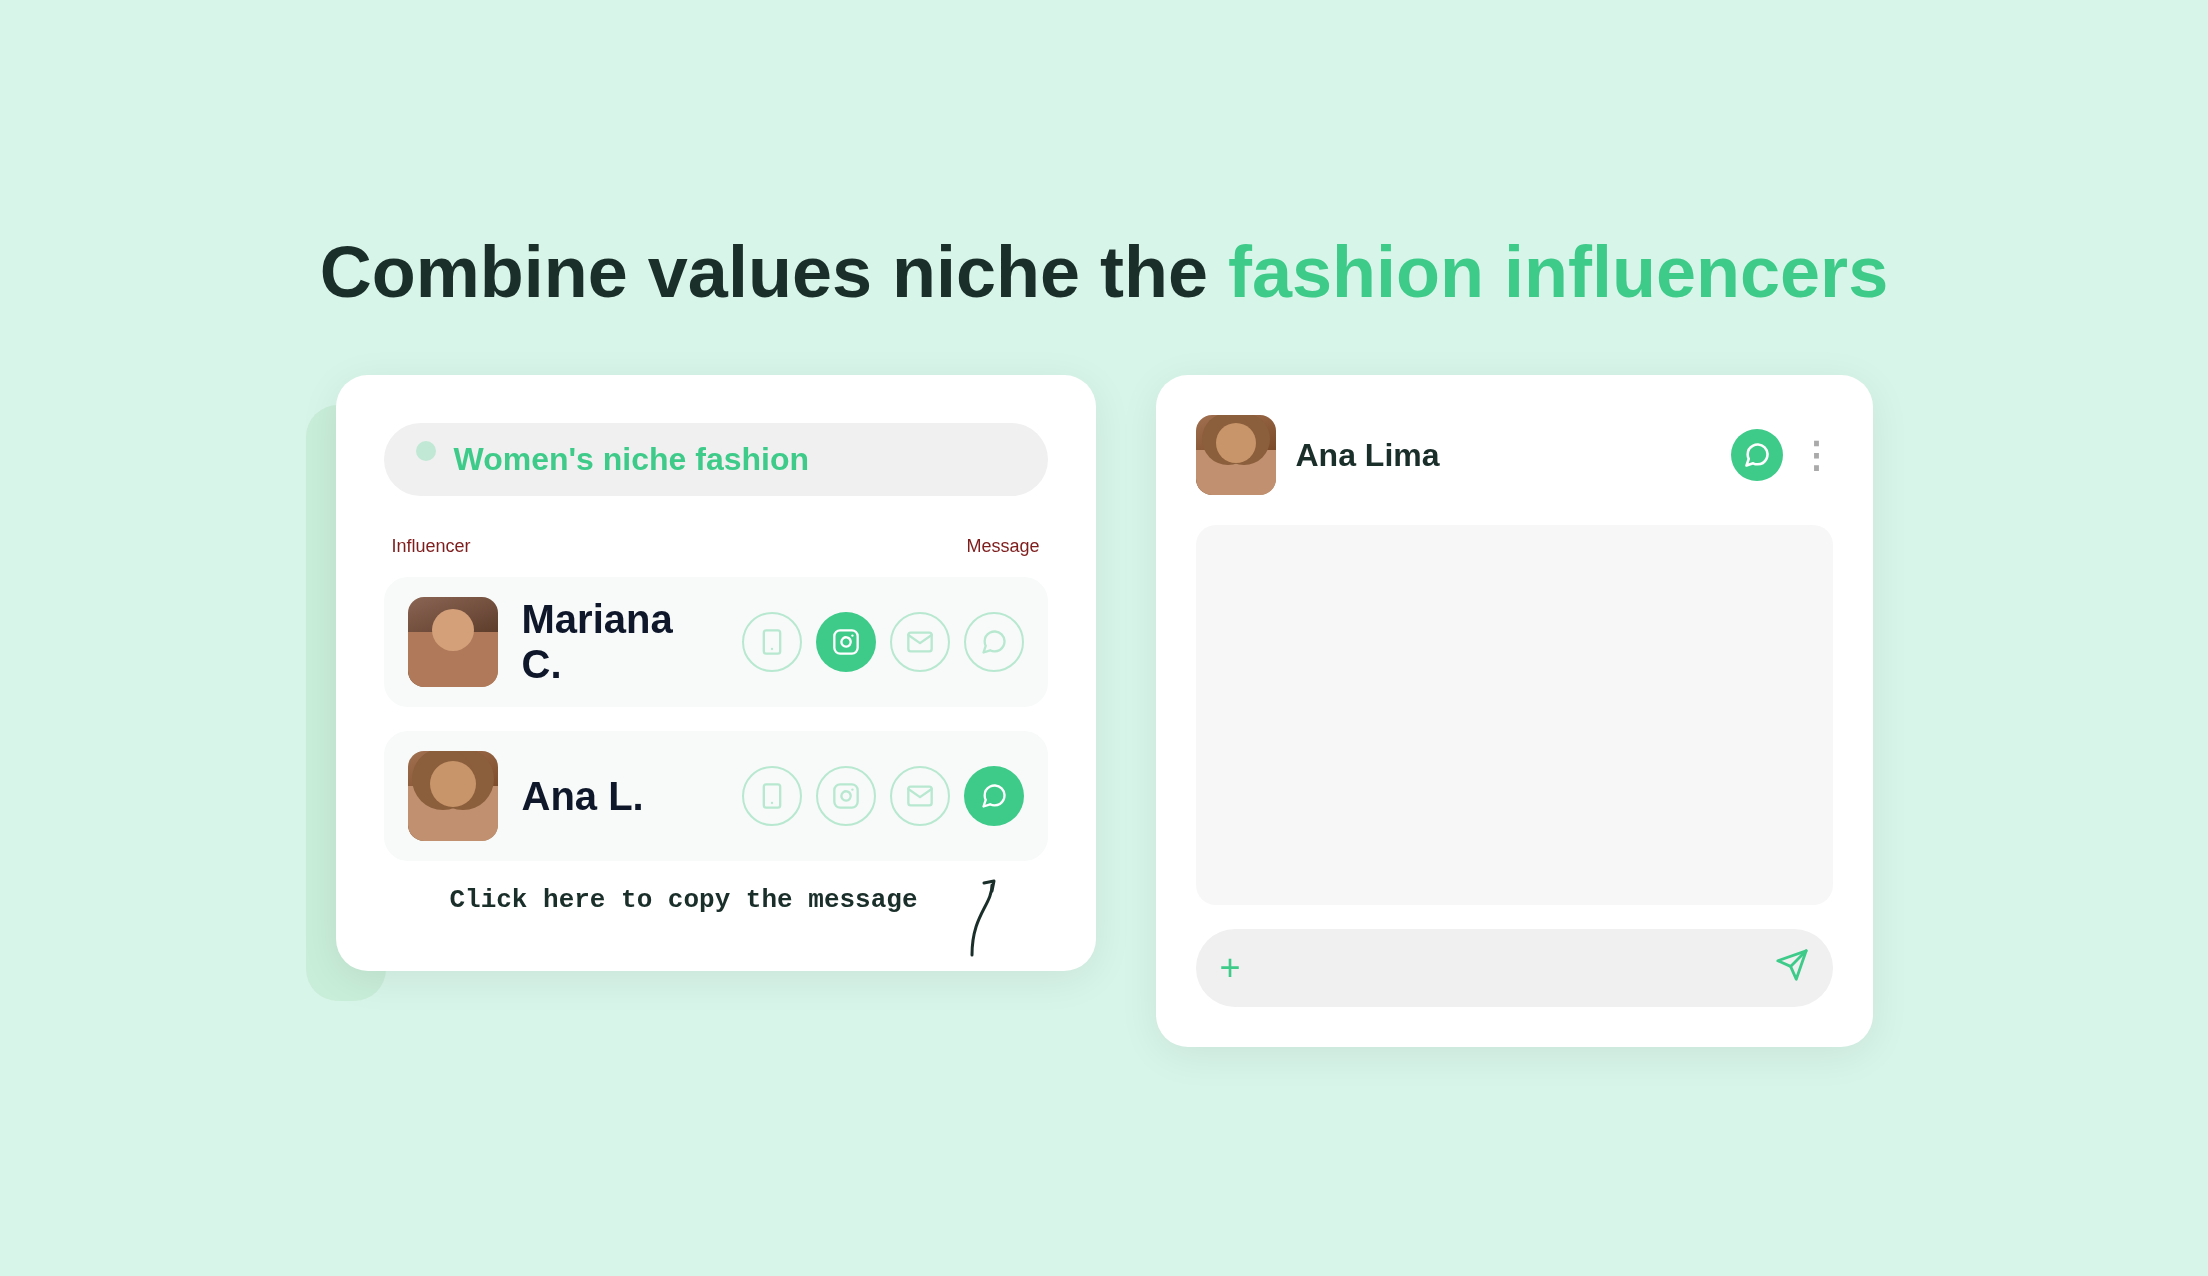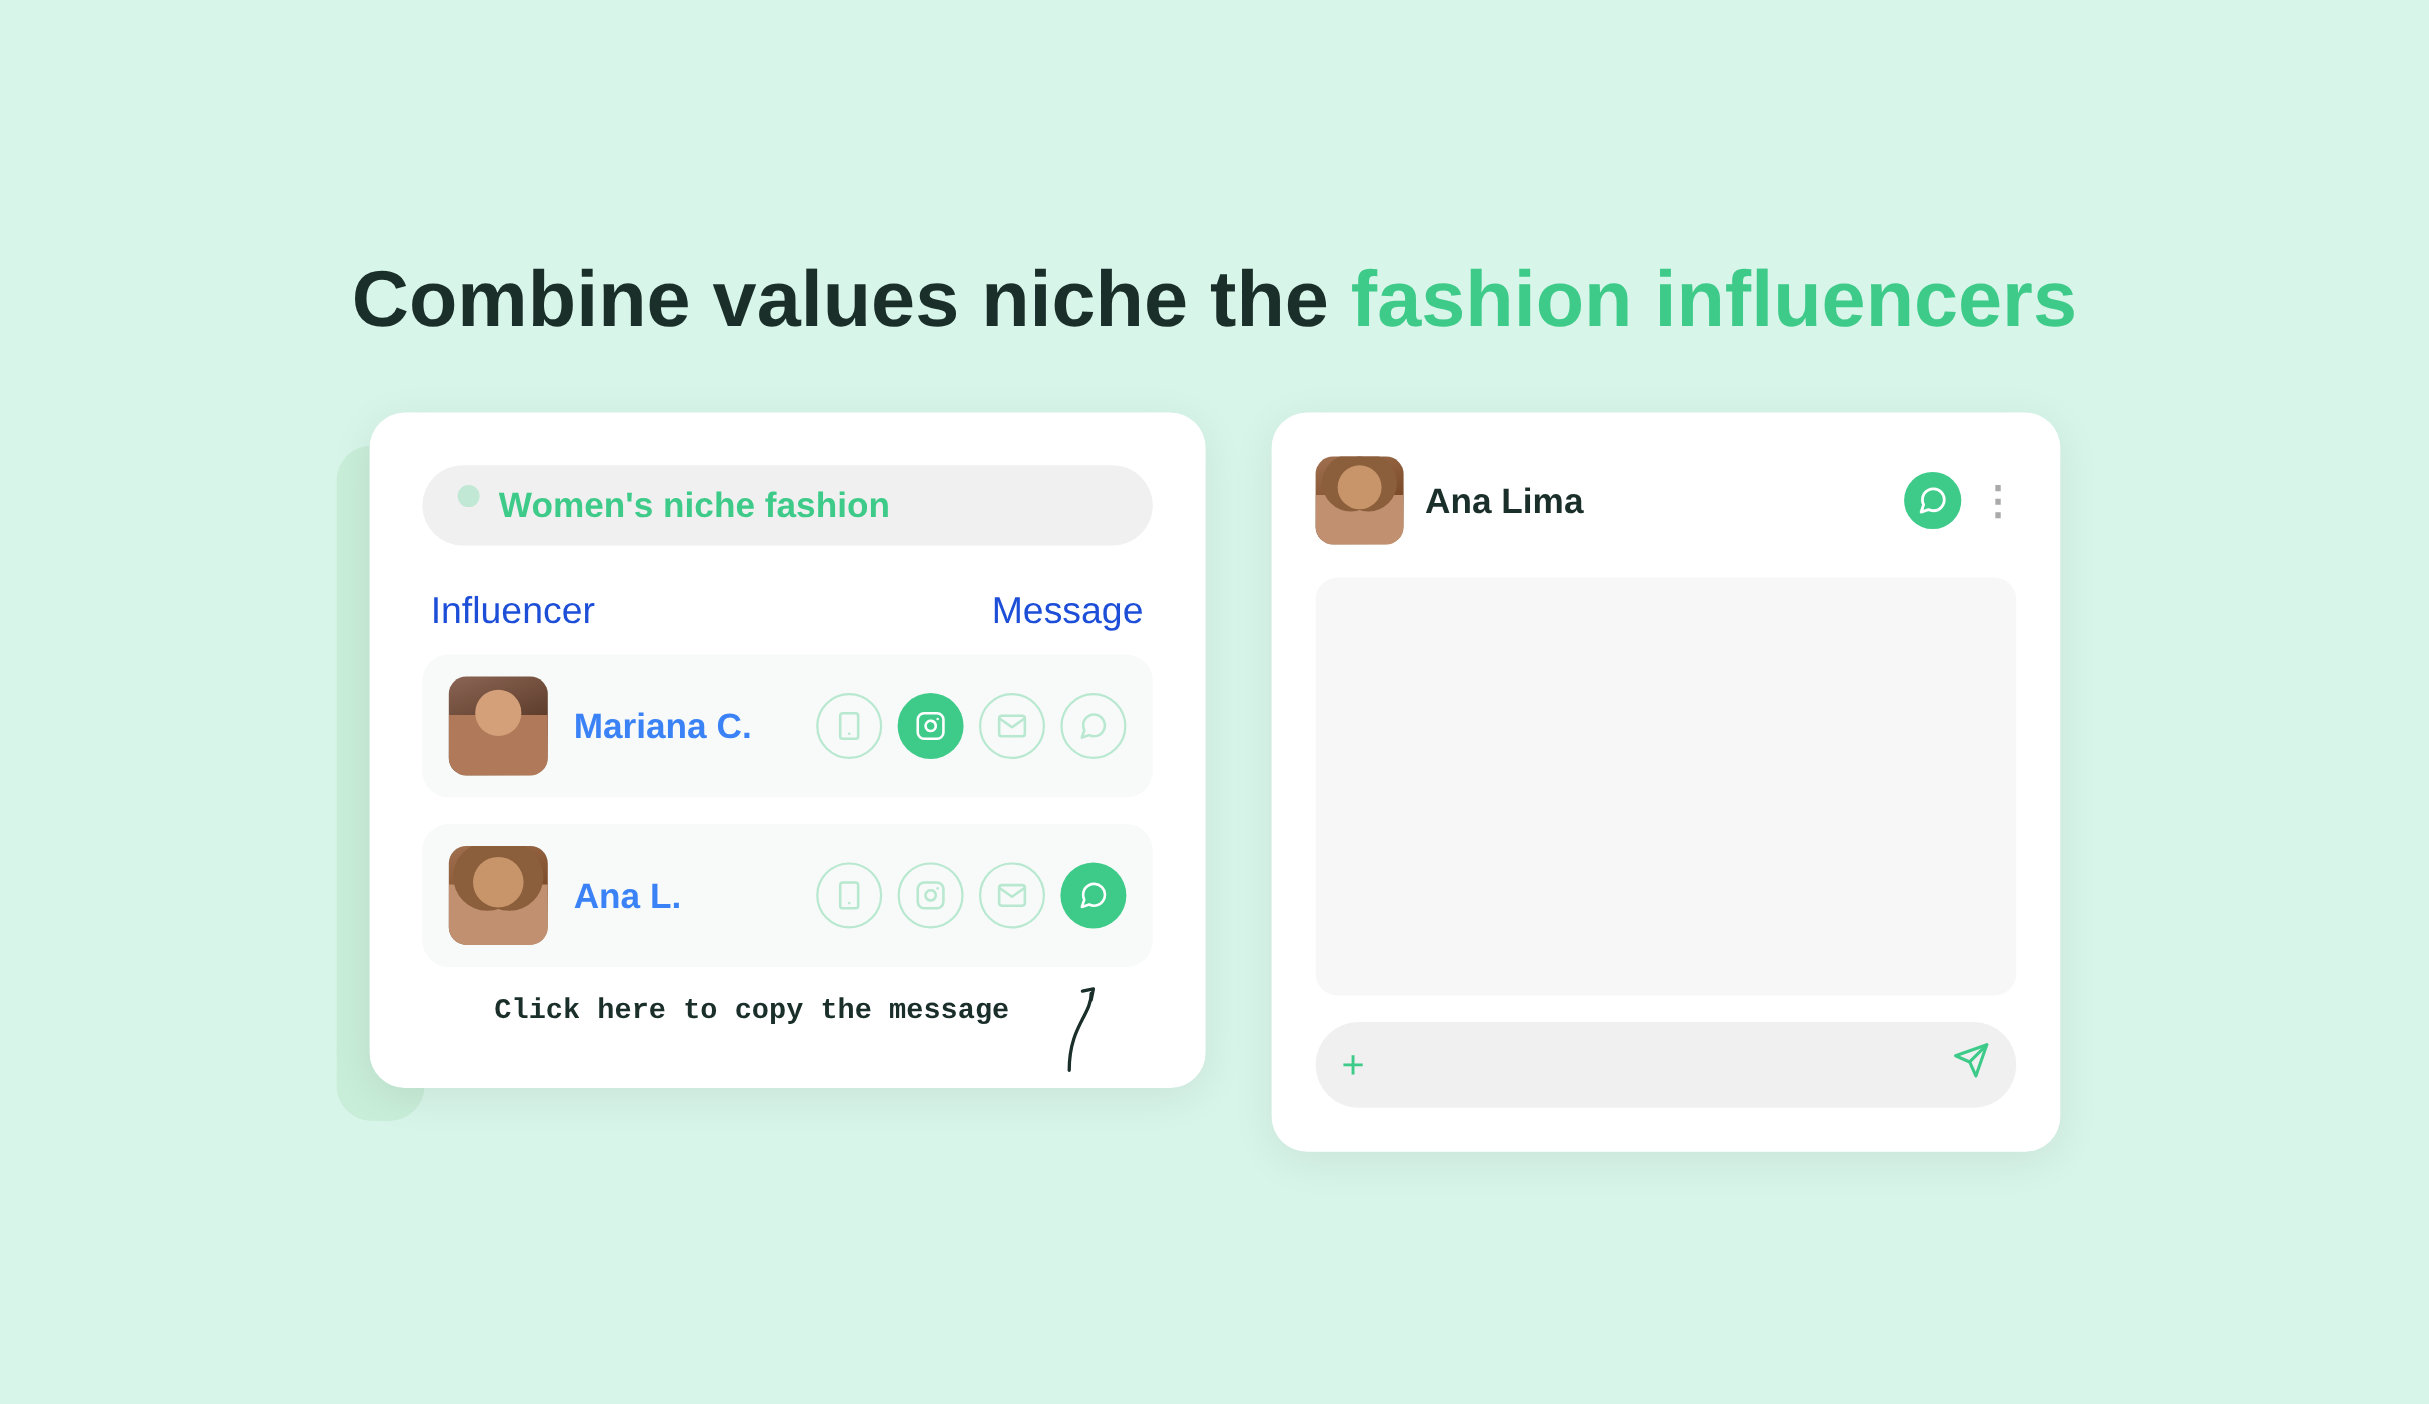--- a/index.html
+++ b/index.html
@@ -96,22 +96,22 @@
       font-weight: 600;
     }
 
     .table-header {
       display: flex;
       justify-content: space-between;
       padding: 0 8px 20px 8px;
     }
 
     .table-header-col {
-      font-size: 34px;
-      color: #1d4ed8;
+      font-size: 18px;
+      color: #7f1d1d;
       font-weight: 400;
     }
 
     .influencer-row {
       display: flex;
       align-items: center;
       background: #f7faf9;
       border-radius: 24px;
       padding: 20px 24px;
       margin-bottom: 24px;
@@ -177,23 +177,23 @@
       left: 50%;
       transform: translateX(-50%);
       width: 46px;
       height: 46px;
       border-radius: 50%;
       background: #c8956a;
       box-shadow: -10px -5px 0 8px #8B5E3C, 10px -5px 0 8px #8B5E3C;
     }
 
     .influencer-name {
-      font-size: 32px;
+      font-size: 40px;
       font-weight: 700;
-      color: #3b82f6;
+      color: #0f172a;
       flex: 1;
     }
 
     .message-icons {
       display: flex;
       gap: 14px;
       align-items: center;
     }
 
     .msg-icon {

